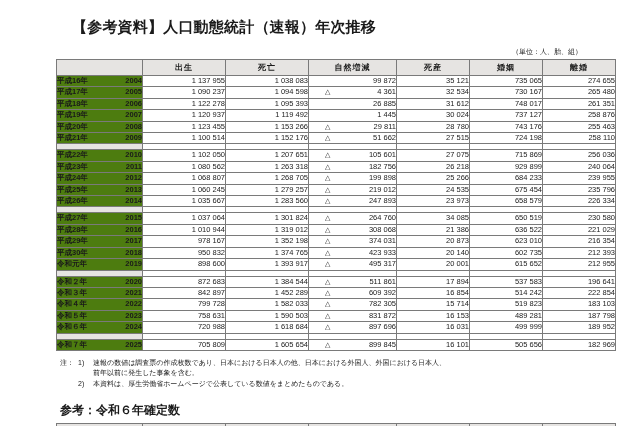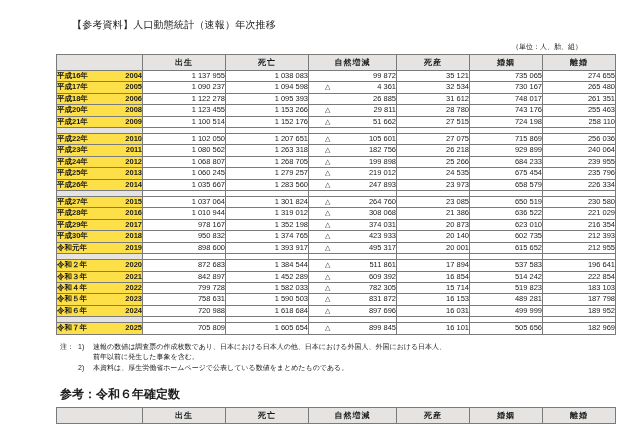--- a/index.html
+++ b/index.html
@@ -18,22 +18,22 @@
   .page {
     position: relative;
     width: 640px;
     height: 426px;
     box-sizing: border-box;
     padding: 14px 56px 0 56px;
   }
 
   
   .doc-title {
-    font-size: 10px;
-    font-weight: normal;
+    font-size: 15px;
+    font-weight: bold;
     letter-spacing: 0.2px;
     margin: 4px 0 0 16px;
     white-space: nowrap;
   }
 
   
   .unit-note {
     font-size: 7px;
     text-align: right;
     margin: 10px 2px 2px 0;
@@ -64,21 +64,21 @@
   table.stat thead th.corner {
     background: #e6e4e2;
   }
 
   col.c-year   { width: 86px; }
   col.c-num    { width: 83px; }
   col.c-nat    { width: 88px; }
   col.c-small  { width: 73px; }
 
   td.yearcell {
-    background: #fde047;
+    background: #4d7c0f;
     font-size: 7.5px;
     font-weight: bold;
     height: 10.4px;
     line-height: 10.4px;
     white-space: nowrap;
     border-left: 1px solid #7a7a7a;
     border-right: 1px solid #7a7a7a;
     border-top: none;
     border-bottom: none;
     padding: 0 4px 0 7px;
@@ -237,20 +237,29 @@
         <tr>
           <td class="yearcell"><span class="era">平成18年</span><span class="west">2006</span></td>
           <td class="num">1 122 278</td>
           <td class="num">1 095 393</td>
           <td class="nat">26 885</td>
           <td class="num">31 612</td>
           <td class="num">748 017</td>
           <td class="num">261 351</td>
         </tr>
         <tr>
+          <td class="yearcell"><span class="era">平成19年</span><span class="west">2007</span></td>
+          <td class="num">1 120 937</td>
+          <td class="num">1 119 492</td>
+          <td class="nat">1 445</td>
+          <td class="num">30 024</td>
+          <td class="num">737 127</td>
+          <td class="num">258 876</td>
+        </tr>
+        <tr>
           <td class="yearcell"><span class="era">平成20年</span><span class="west">2008</span></td>
           <td class="num">1 123 455</td>
           <td class="num">1 153 266</td>
           <td class="nat"><span class="tri">△</span>29 811</td>
           <td class="num">28 780</td>
           <td class="num">743 176</td>
           <td class="num">255 463</td>
         </tr>
         <tr>
           <td class="yearcell"><span class="era">平成21年</span><span class="west">2009</span></td>
@@ -322,21 +331,21 @@
           <td class="num"></td>
           <td class="num"></td>
           <td class="num"></td>
           <td class="num"></td>
         </tr>
         <tr>
           <td class="yearcell"><span class="era">平成27年</span><span class="west">2015</span></td>
           <td class="num">1 037 064</td>
           <td class="num">1 301 824</td>
           <td class="nat"><span class="tri">△</span>264 760</td>
-          <td class="num">23 085</td>
+          <td class="num">34 085</td>
           <td class="num">650 519</td>
           <td class="num">230 580</td>
         </tr>
         <tr>
           <td class="yearcell"><span class="era">平成28年</span><span class="west">2016</span></td>
           <td class="num">1 010 944</td>
           <td class="num">1 319 012</td>
           <td class="nat"><span class="tri">△</span>308 068</td>
           <td class="num">21 386</td>
           <td class="num">636 522</td>

